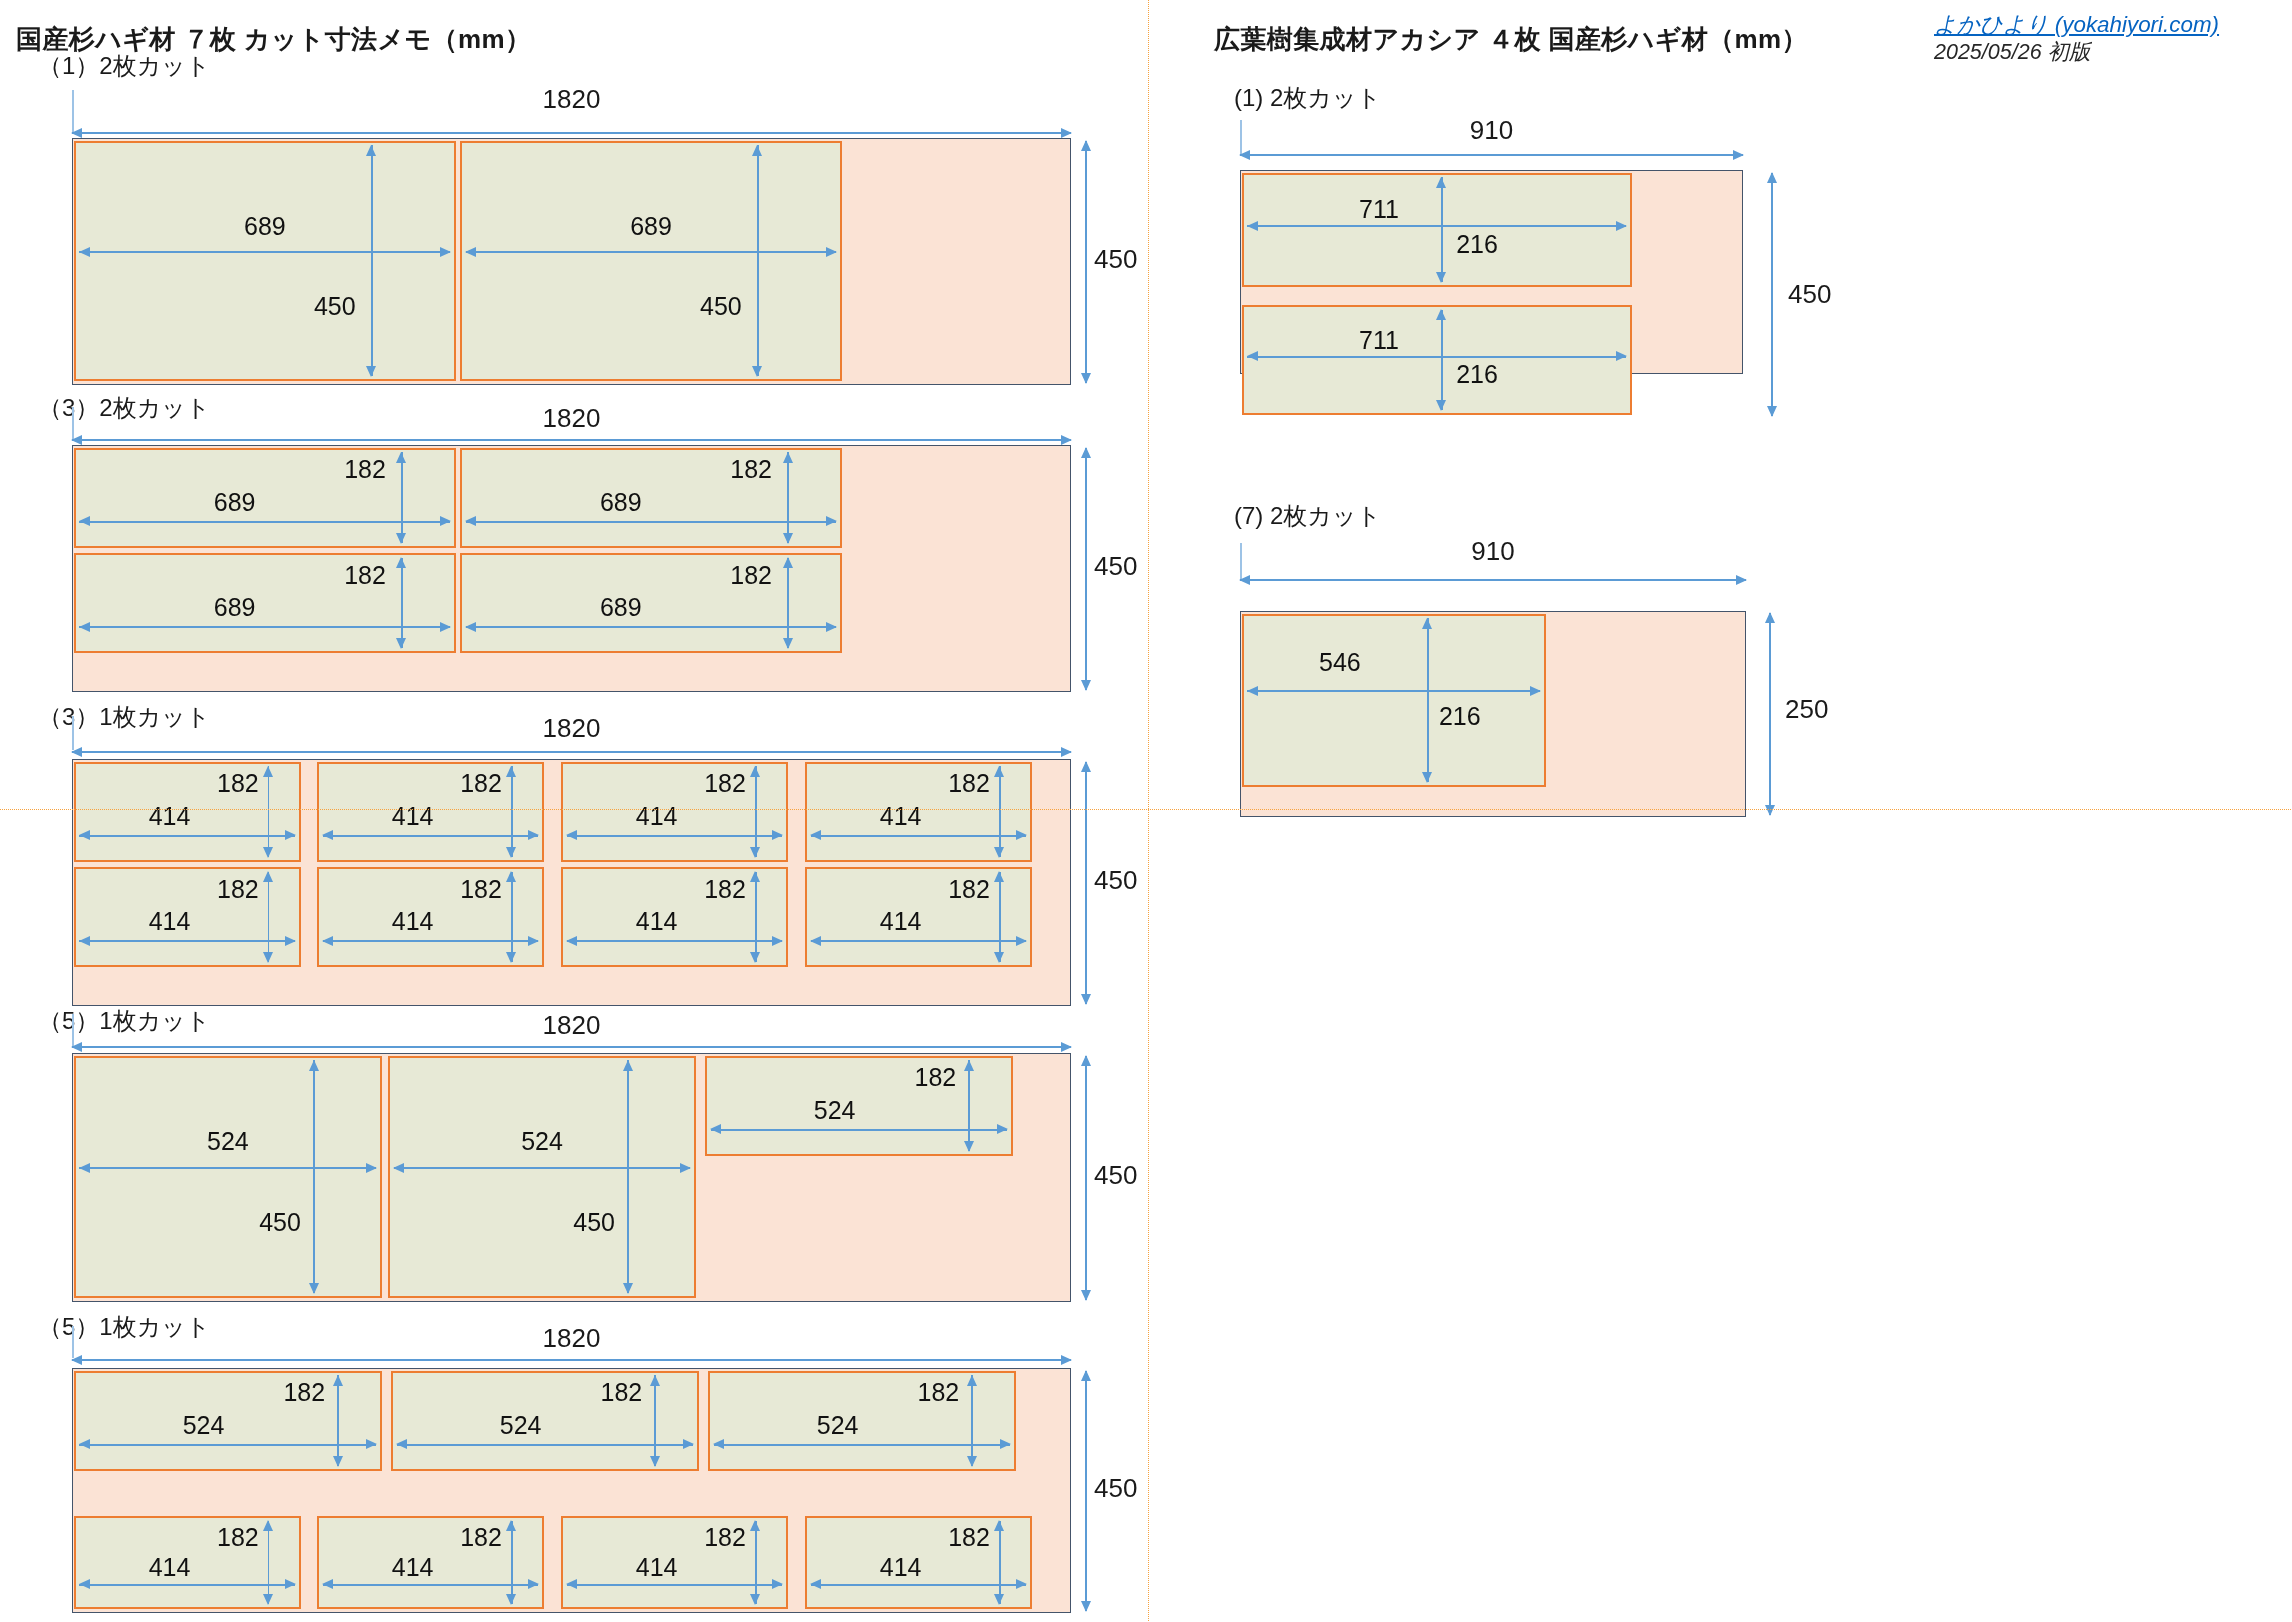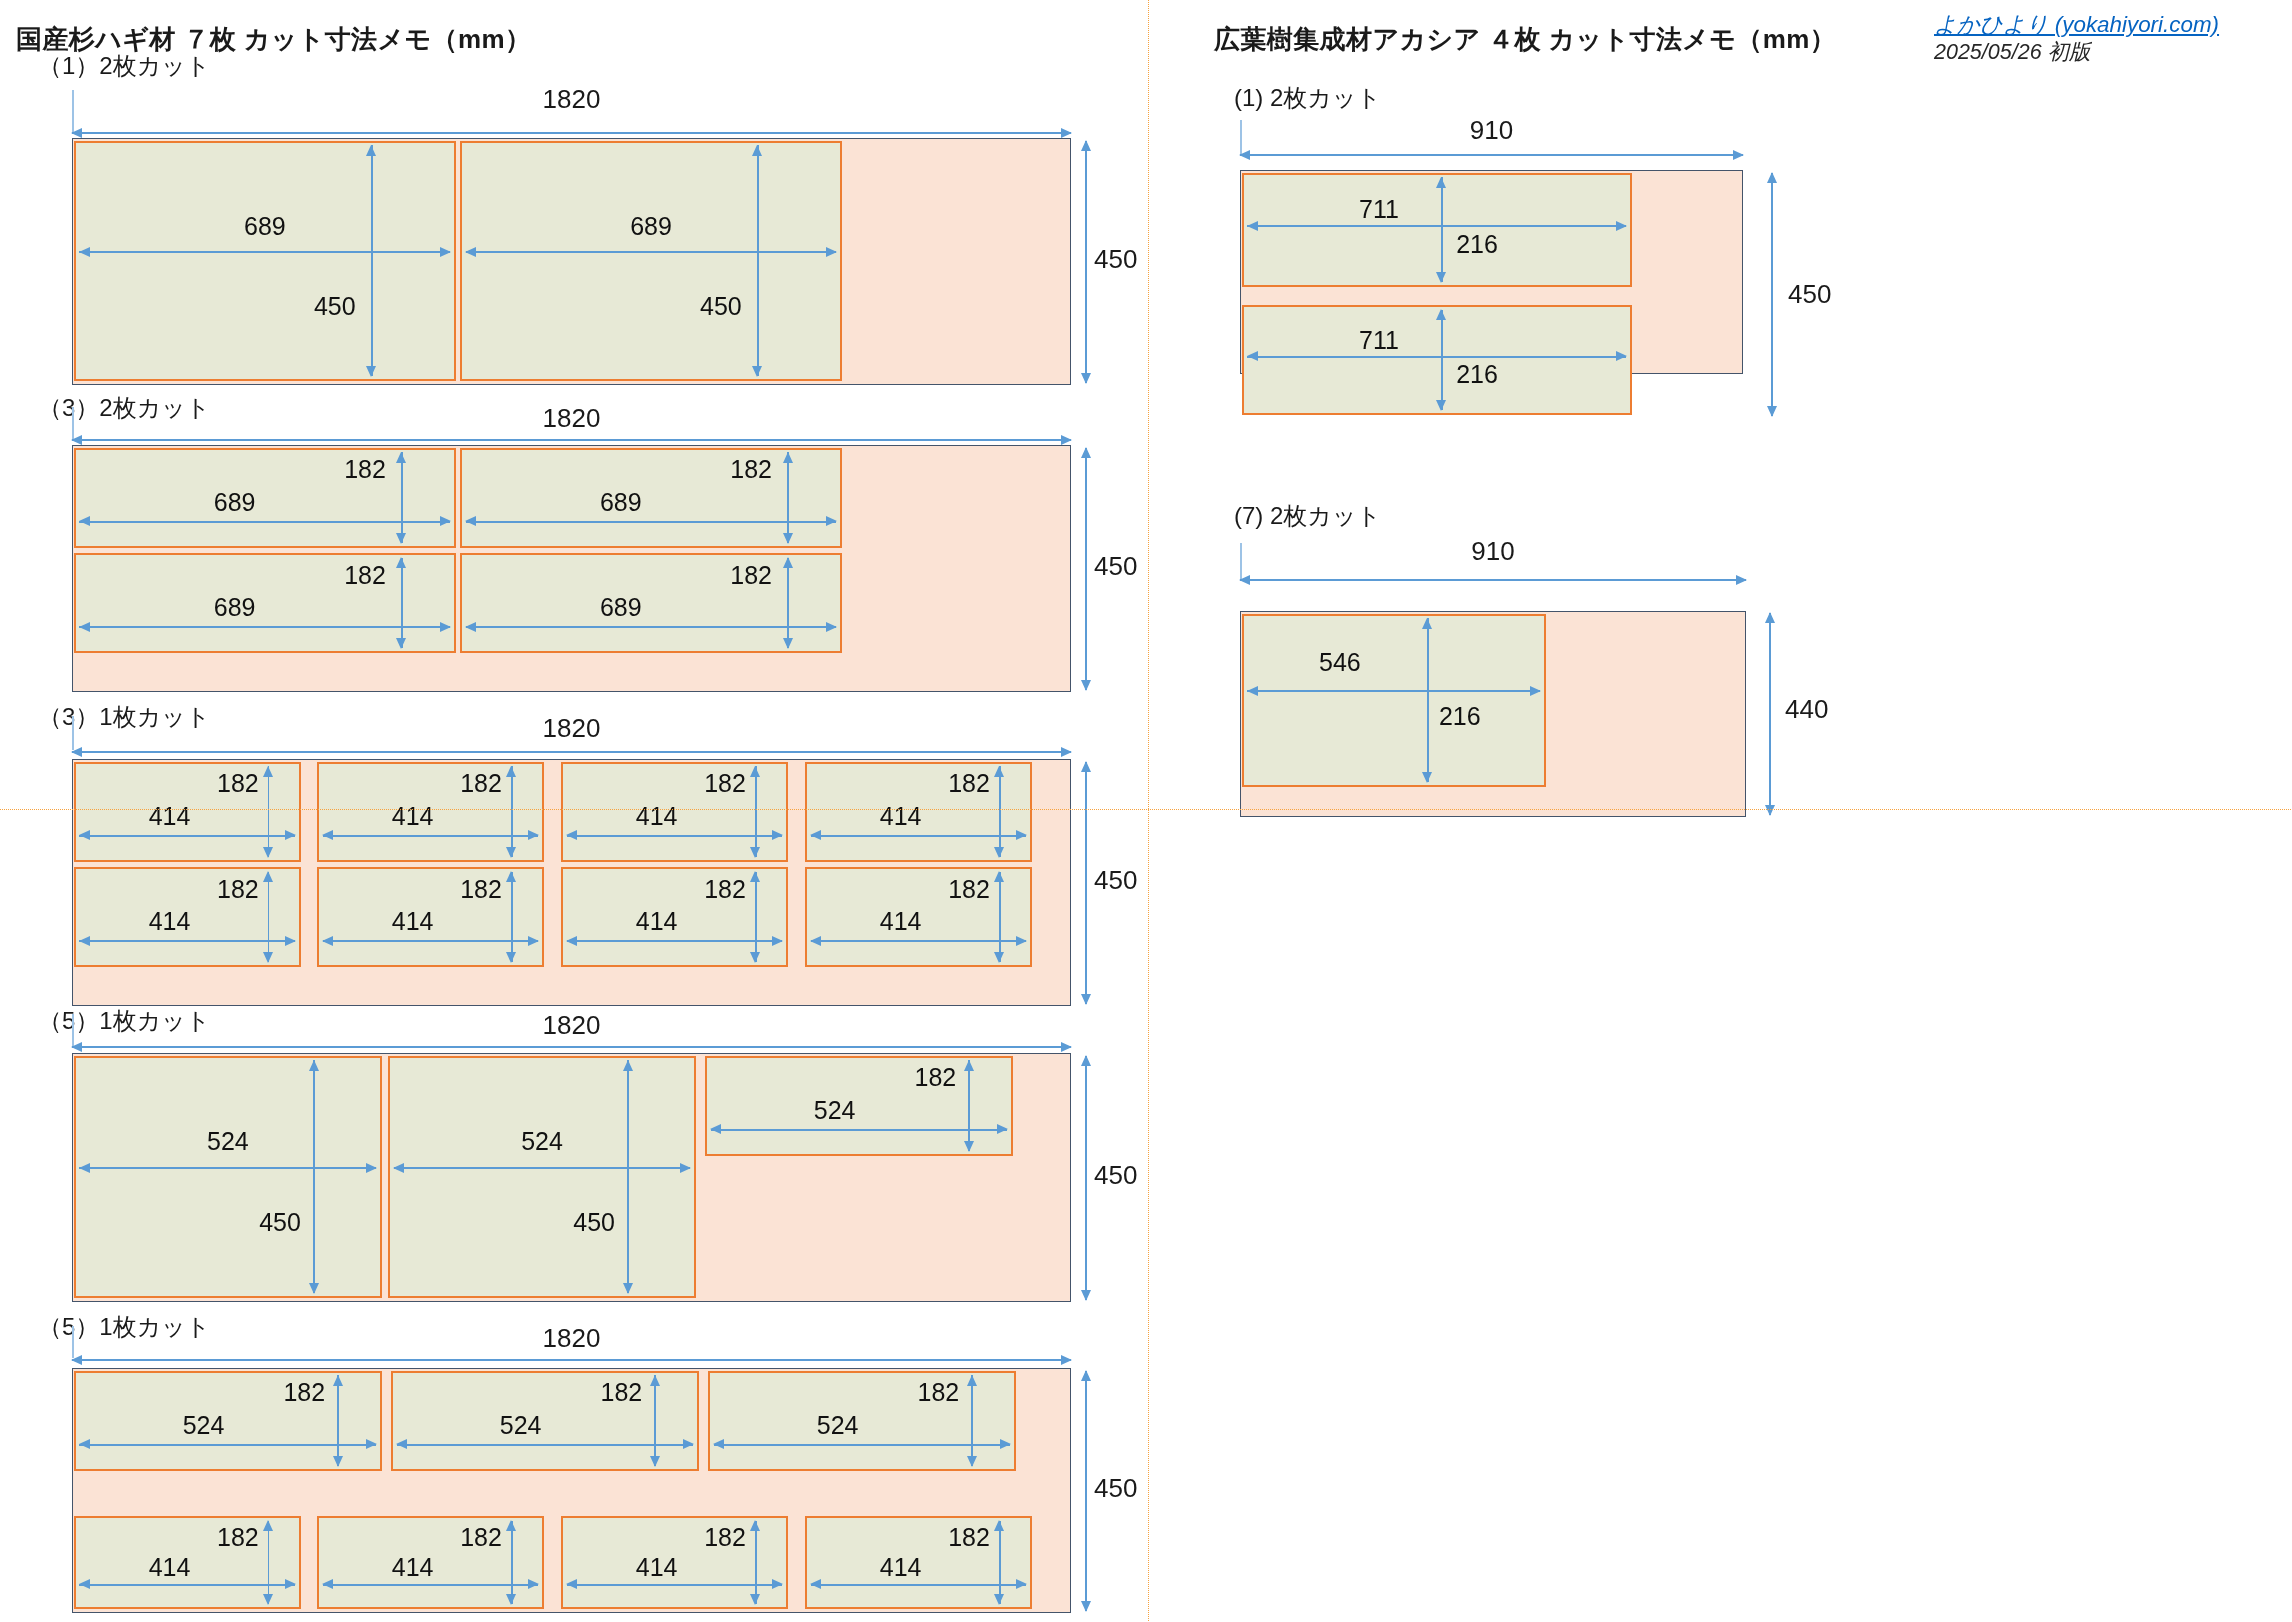--- a/index.html
+++ b/index.html
@@ -75,21 +75,21 @@
   .r2short .harrow{top:44%;}
   .r2short .varrow{left:61%;}
   
   .pb-h{position:absolute;left:0;width:2293px;border-top:1.8px dotted #f7a23d;z-index:40;}
   .pb-v{position:absolute;top:0;height:1623px;border-left:1.8px dotted #f7a23d;z-index:40;}
 </style>
 </head>
 <body>
 
 <div class="abs main-title" style="left:16px;top:21.5px">国産杉ハギ材 ７枚  カット寸法メモ（mm）</div>
-<div class="abs main-title" style="left:1214px;top:21.5px">広葉樹集成材アカシア ４枚  カット寸法メモ（mm）</div>
+<div class="abs main-title" style="left:1214px;top:21.5px">広葉樹集成材アカシア ４枚  国産杉ハギ材（mm）</div>
 <div class="abs hdr" style="left:1934px;top:10.7px">
   <a href="#">よかひより (yokahiyori.com)</a><br>
   <span class="date">2025/05/26  初版</span>
 </div>
 
 <div class="pb-h" style="top:809px"></div>
 <div class="pb-v" style="left:1148px"></div>
 
 <div class="abs sec-label" style="left:38px;top:50px">（1）2枚カット</div>
 <div class="abs top-dim" style="left:72px;top:84px;width:999px">1820</div>
@@ -307,14 +307,14 @@
 <div class="harrow" style="left:1240px;top:579px;width:506px"></div>
 <div class="board" style="left:1240px;top:611px;width:506px;height:206px">
   <div class="piece r2short" style="left:0.9px;top:1.8px;width:304px;height:173px">
     <span class="wlab">546</span>
     <span class="hlab">216</span>
     <div class="harrow"></div>
     <div class="varrow"></div>
   </div>
 </div>
 <div class="varrow" style="left:1769px;top:613px;height:202px"></div>
-<div class="abs side-dim" style="left:1785px;top:694px">440</div>
+<div class="abs side-dim" style="left:1785px;top:694px">250</div>
 
 
 </body></html>

